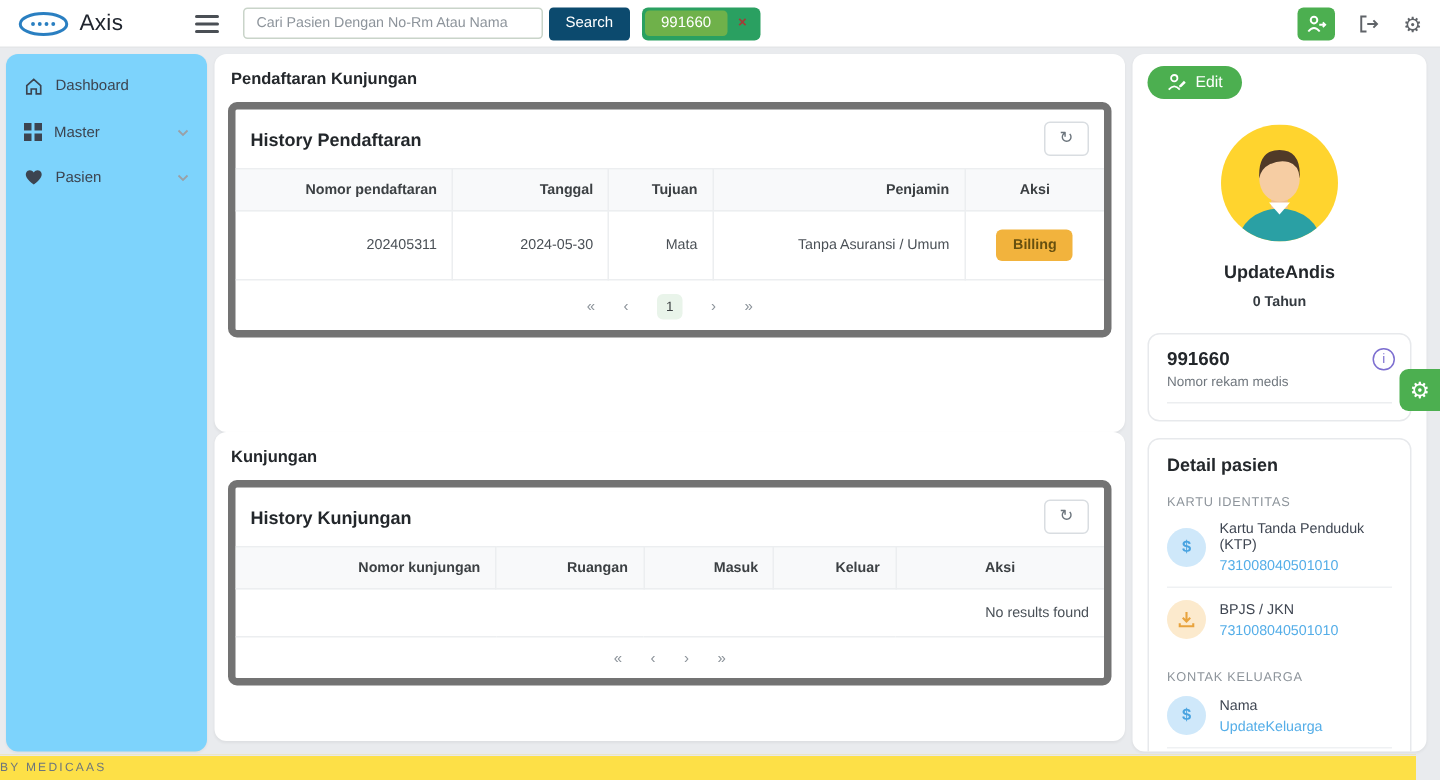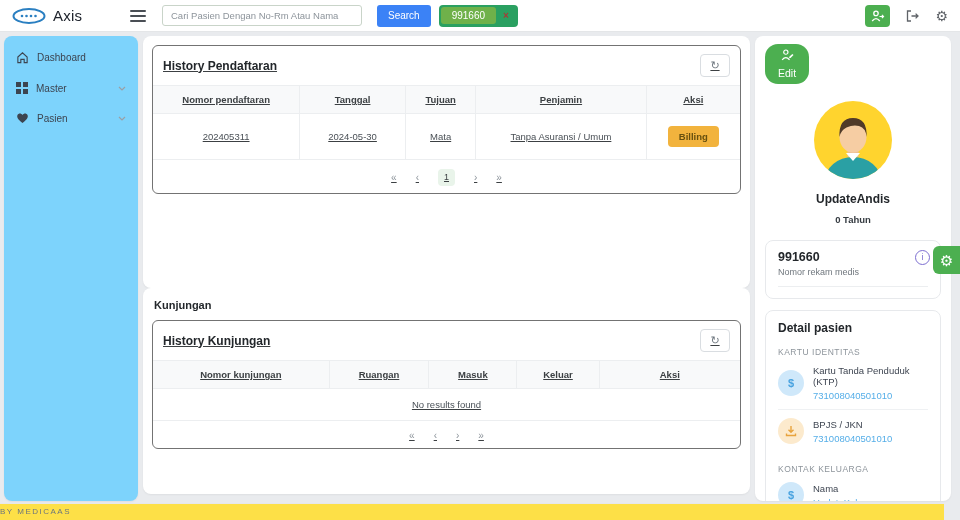--- a/index.html
+++ b/index.html
@@ -7,21 +7,21 @@
   body { font-family:"Liberation Sans", sans-serif; background:#e9ebee; position:relative; color:#3c4043; }
 
   
   .topbar { height:32px; background:#fff; border-bottom:1px solid #e4e6e8; display:flex; align-items:center; padding:0 12px; position:relative; z-index:20; }
   .brand { display:flex; align-items:center; gap:7px; min-width:104px; }
   .brand-name { font-size:15px; color:#20252e; letter-spacing:.2px; }
   .hamburger { margin-left:10px; background:none; border:none; cursor:pointer; display:flex; flex-direction:column; gap:3px; padding:4px; }
   .hamburger span { display:block; width:16px; height:2px; background:#4a4f55; border-radius:1px; }
   .search-input { margin-left:12px; width:200px; height:21px; border:1px solid #c9d4c9; border-radius:3px; padding:0 8px; font-size:9.5px; color:#555; outline:none; font-family:inherit; }
   .search-input::placeholder { color:#8d949b; }
-  .btn-search { margin-left:15px; height:22px; background:#3b82f6; color:#fff; border:none; border-radius:3px; font-size:10px; padding:0 11px; cursor:pointer; font-family:inherit; }
+  .btn-search { margin-left:4px; height:22px; background:#0c4a6e; color:#fff; border:none; border-radius:3px; font-size:10px; padding:0 11px; cursor:pointer; font-family:inherit; }
   .tag { margin-left:8px; display:flex; align-items:center; background:#2aa061; border-radius:4px; padding:2px; height:22px; }
   .tag-label { background:#6fb14a; color:#fff; font-size:10px; padding:3px 11px; border-radius:3px; }
   .tag-close { color:#a43c37; font-size:10px; font-weight:bold; padding:0 7px; cursor:pointer; }
   .topbar-right { margin-left:auto; display:flex; align-items:center; gap:15px; }
   .btn-user { width:25px; height:22px; background:#4caf50; border:none; border-radius:4px; display:flex; align-items:center; justify-content:center; cursor:pointer; }
   .btn-plain { background:none; border:none; cursor:pointer; display:flex; align-items:center; color:#5f6368; }
   .gear-glyph { font-size:14px; color:#5f6368; line-height:1; }
 
   
   .main { position:absolute; top:32px; bottom:17px; left:0; right:0; }
@@ -30,41 +30,41 @@
   .sidebar { position:absolute; left:4px; top:4px; bottom:2px; width:134px; background:#7dd3fc; border-radius:8px; box-shadow:0 1px 2px rgba(0,0,0,.05); padding-top:6px; }
   .side-item { display:flex; align-items:center; gap:8px; padding:9px 12px; font-size:10px; color:#3c4450; cursor:pointer; }
   .side-item .chev { margin-left:auto; }
 
   
   .content { position:absolute; left:143px; width:607px; top:0; bottom:0; }
   .section-card { position:absolute; left:0; right:0; background:#fff; border-radius:8px; box-shadow:0 1px 2px rgba(0,0,0,.05); padding:9px; overflow:hidden; }
   .section-card.first { top:4px; height:252px; }
   .section-card.second { top:256px; height:206px; }
   .section-title { font-size:11px; font-weight:bold; color:#23272b; margin:2px 0 9px 2px; }
-  .inner-card { border:1px solid #737373; border-radius:6px; overflow:hidden;text-decoration:underline; }
+  .inner-card { border:5px solid #737373; border-radius:6px; overflow:hidden; }
   .inner-head { display:flex; justify-content:space-between; align-items:center; padding:8px 10px; }
   .inner-title { font-size:12px; font-weight:bold; color:#23272b; }
   .btn-refresh { width:30px; height:23px; border:1px solid #d9dde1; border-radius:4px; background:#fff; color:#6c757d; font-size:11px; line-height:1; cursor:pointer; }
 
   table { width:100%; border-collapse:collapse; font-size:9.5px; }
-  th,td { border-bottom:1px solid #eceef0; border-right:1px solid #eceef0; padding:8px 10px; text-align:center; color:#3c4043; }
+  th,td { border-bottom:1px solid #eceef0; border-right:1px solid #eceef0; padding:8px 10px; text-align:right; color:#3c4043; }
   th { background:#f8f9fa; border-top:1px solid #eceef0; font-weight:bold; }
   th:last-child, td:last-child { border-right:none; }
   td { padding:12px 10px; color:#4a5056; }
   .col-aksi { text-align:center; }
   .btn-billing { background:#f2b33d; color:#67500f; border:none; border-radius:4px; font-size:9.5px; font-weight:bold; padding:5px 11px; cursor:pointer; font-family:inherit; }
   .empty-cell { padding:10px !important; color:#495057; }
 
   .pagination { display:flex; justify-content:center; align-items:center; gap:19px; padding:9px 0 7px; color:#8d949b; font-size:10px; }
   .pg { cursor:pointer; }
   .pg-page { background:#e9f4ea; border-radius:4px; min-width:17px; height:17px; line-height:17px; text-align:center; color:#3c4043; font-size:9px; }
 
   
   .panel { position:absolute; left:755px; width:196px; top:4px; bottom:2px; background:#fff; border-radius:8px; box-shadow:0 1px 2px rgba(0,0,0,.05); padding:8px 10px; overflow:hidden; }
-  .btn-edit { display:inline-flex; align-items:center; gap:6px; background:#4caf50; color:#fff; border:none; border-radius:13px; padding:5px 13px; font-size:10.5px; cursor:pointer; font-family:inherit;flex-direction:column; }
+  .btn-edit { display:inline-flex; align-items:center; gap:6px; background:#4caf50; color:#fff; border:none; border-radius:13px; padding:5px 13px; font-size:10.5px; cursor:pointer; font-family:inherit; }
   .avatar { display:block; margin:17px auto 0; }
   .p-name { text-align:center; font-size:12px; font-weight:bold; color:#23272b; margin-top:13px; }
   .p-age { text-align:center; font-size:9.5px; font-weight:bold; color:#343a40; margin-top:8px; }
   .mr-card { margin-top:15px; border:1px solid #e7e9ec; border-radius:8px; padding:9px 12px 7px; position:relative; }
   .mr-number { font-size:12.5px; font-weight:bold; color:#23272b; }
   .mr-label { font-size:9px; color:#70777e; margin-top:3px; }
   .mr-div { border-top:1px solid #eceef0; margin-top:9px; height:5px; }
   .info-icon { position:absolute; right:10px; top:9px; width:15px; height:15px; border:1px solid #7d6fd0; border-radius:50%; color:#7d6fd0; font-size:9px; text-align:center; line-height:13px; cursor:pointer; background:#fff; }
   .detail-card { margin-top:11px; border:1px solid #e7e9ec; border-radius:8px; padding:10px 12px; height:225px; }
   .detail-title { font-size:12px; font-weight:bold; color:#23272b; }
@@ -155,20 +155,21 @@
       <span>Pasien</span>
       <svg class="chev" width="8" height="5" viewBox="0 0 8 5">
         <path d="M1 1 L4 4 L7 1" fill="none" stroke="#9aa0a6" stroke-width="1.2"></path>
       </svg>
     </div>
   </nav>
 
   <div class="content">
 
     <section class="section-card first">
+      <div class="section-title">Pendaftaran Kunjungan</div>
       <div class="inner-card">
         <div class="inner-head">
           <span class="inner-title">History Pendaftaran</span>
           <button class="btn-refresh">↻</button>
         </div>
         <table>
           <colgroup>
               <col style="width:25%">
               <col style="width:18%">
               <col style="width:12%">

